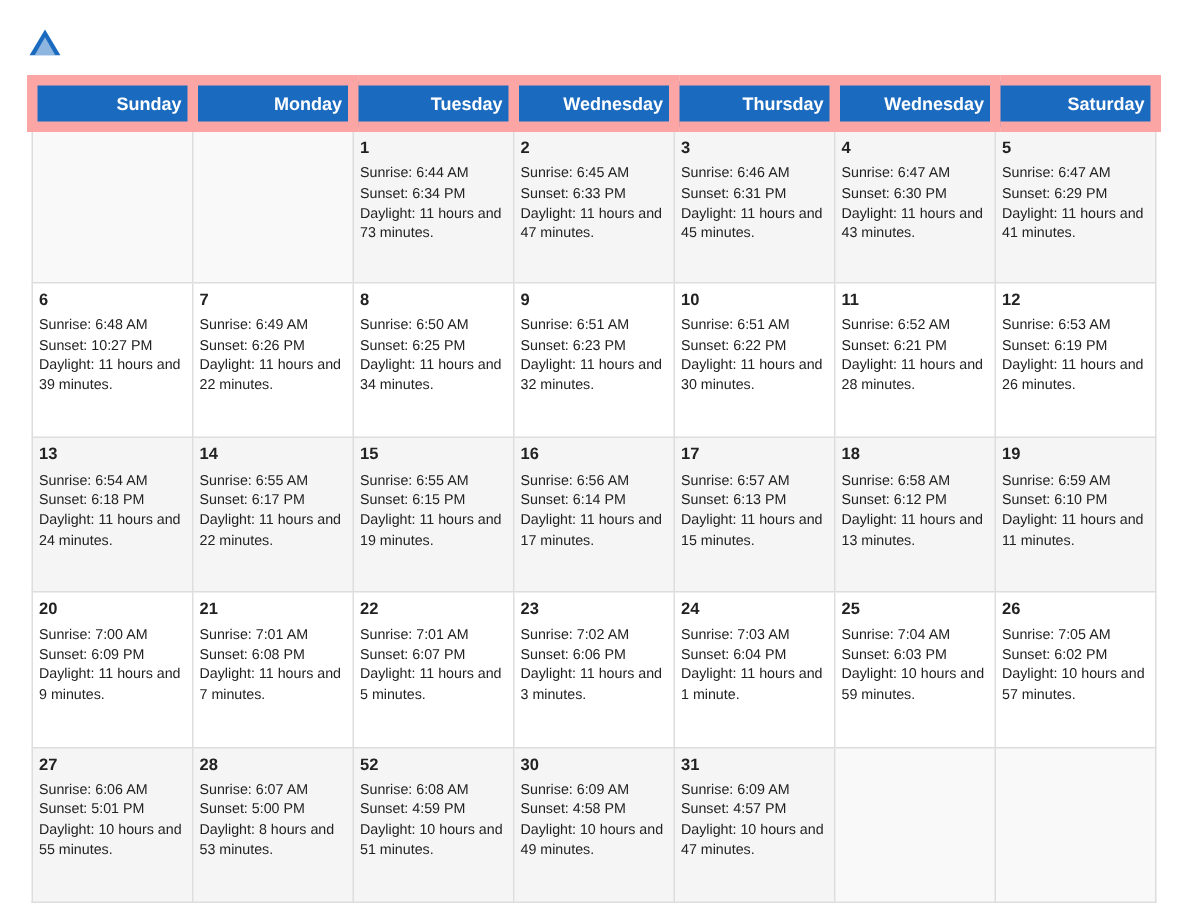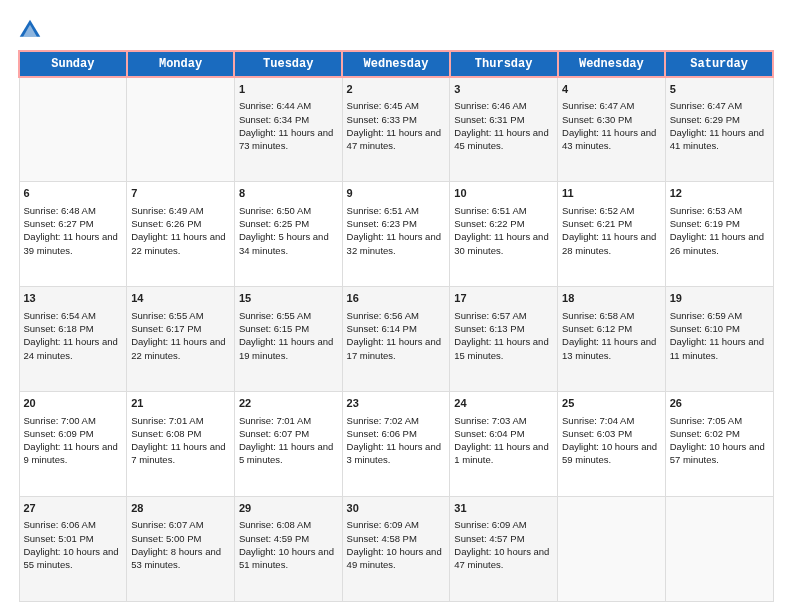--- a/index.html
+++ b/index.html
@@ -57,23 +57,22 @@
       border-collapse: collapse;
       width: 100%;
       table-layout: fixed;
     }
     .calendar th {
       background-color: #1a6bbf;
       color: #fff;
       font-size: 12px;
       font-weight: bold;
       padding: 5px 4px;
-      text-align: center;
-      border: 2px solid #fca5a5;
-      font-family: Liberation Mono, monospace;
+      text-align: right;
+      border: 7px solid #fca5a5;
     }
     .calendar td {
       vertical-align: top;
       font-size: 9.5px;
       color: #222;
       padding: 4px 4px;
       border: 1px solid #ddd;
       line-height: 1.4;
       height: 82px;
     }
@@ -133,23 +132,23 @@
     <tr class="row-shade">
           <td class="empty"></td>
           <td class="empty"></td>
           <td><span class="day-num">1</span><span>Sunrise: 6:44 AM</span><br><span>Sunset: 6:34 PM</span><br><span>Daylight: 11 hours and 73 minutes.</span></td>
           <td><span class="day-num">2</span><span>Sunrise: 6:45 AM</span><br><span>Sunset: 6:33 PM</span><br><span>Daylight: 11 hours and 47 minutes.</span></td>
           <td><span class="day-num">3</span><span>Sunrise: 6:46 AM</span><br><span>Sunset: 6:31 PM</span><br><span>Daylight: 11 hours and 45 minutes.</span></td>
           <td><span class="day-num">4</span><span>Sunrise: 6:47 AM</span><br><span>Sunset: 6:30 PM</span><br><span>Daylight: 11 hours and 43 minutes.</span></td>
           <td><span class="day-num">5</span><span>Sunrise: 6:47 AM</span><br><span>Sunset: 6:29 PM</span><br><span>Daylight: 11 hours and 41 minutes.</span></td>
         </tr>
         <tr class="row-white">
-          <td><span class="day-num">6</span><span>Sunrise: 6:48 AM</span><br><span>Sunset: 6:27 PM</span><br><span>Daylight: 11 hours and 39 minutes.</span></td>
+          <td><span class="day-num">6</span><span>Sunrise: 6:48 AM</span><br><span>Sunset: 10:27 PM</span><br><span>Daylight: 11 hours and 39 minutes.</span></td>
           <td><span class="day-num">7</span><span>Sunrise: 6:49 AM</span><br><span>Sunset: 6:26 PM</span><br><span>Daylight: 11 hours and 22 minutes.</span></td>
-          <td><span class="day-num">8</span><span>Sunrise: 6:50 AM</span><br><span>Sunset: 6:25 PM</span><br><span>Daylight: 5 hours and 34 minutes.</span></td>
+          <td><span class="day-num">8</span><span>Sunrise: 6:50 AM</span><br><span>Sunset: 6:25 PM</span><br><span>Daylight: 11 hours and 34 minutes.</span></td>
           <td><span class="day-num">9</span><span>Sunrise: 6:51 AM</span><br><span>Sunset: 6:23 PM</span><br><span>Daylight: 11 hours and 32 minutes.</span></td>
           <td><span class="day-num">10</span><span>Sunrise: 6:51 AM</span><br><span>Sunset: 6:22 PM</span><br><span>Daylight: 11 hours and 30 minutes.</span></td>
           <td><span class="day-num">11</span><span>Sunrise: 6:52 AM</span><br><span>Sunset: 6:21 PM</span><br><span>Daylight: 11 hours and 28 minutes.</span></td>
           <td><span class="day-num">12</span><span>Sunrise: 6:53 AM</span><br><span>Sunset: 6:19 PM</span><br><span>Daylight: 11 hours and 26 minutes.</span></td>
         </tr>
         <tr class="row-shade">
           <td><span class="day-num">13</span><span>Sunrise: 6:54 AM</span><br><span>Sunset: 6:18 PM</span><br><span>Daylight: 11 hours and 24 minutes.</span></td>
           <td><span class="day-num">14</span><span>Sunrise: 6:55 AM</span><br><span>Sunset: 6:17 PM</span><br><span>Daylight: 11 hours and 22 minutes.</span></td>
           <td><span class="day-num">15</span><span>Sunrise: 6:55 AM</span><br><span>Sunset: 6:15 PM</span><br><span>Daylight: 11 hours and 19 minutes.</span></td>
           <td><span class="day-num">16</span><span>Sunrise: 6:56 AM</span><br><span>Sunset: 6:14 PM</span><br><span>Daylight: 11 hours and 17 minutes.</span></td>
@@ -162,21 +161,21 @@
           <td><span class="day-num">21</span><span>Sunrise: 7:01 AM</span><br><span>Sunset: 6:08 PM</span><br><span>Daylight: 11 hours and 7 minutes.</span></td>
           <td><span class="day-num">22</span><span>Sunrise: 7:01 AM</span><br><span>Sunset: 6:07 PM</span><br><span>Daylight: 11 hours and 5 minutes.</span></td>
           <td><span class="day-num">23</span><span>Sunrise: 7:02 AM</span><br><span>Sunset: 6:06 PM</span><br><span>Daylight: 11 hours and 3 minutes.</span></td>
           <td><span class="day-num">24</span><span>Sunrise: 7:03 AM</span><br><span>Sunset: 6:04 PM</span><br><span>Daylight: 11 hours and 1 minute.</span></td>
           <td><span class="day-num">25</span><span>Sunrise: 7:04 AM</span><br><span>Sunset: 6:03 PM</span><br><span>Daylight: 10 hours and 59 minutes.</span></td>
           <td><span class="day-num">26</span><span>Sunrise: 7:05 AM</span><br><span>Sunset: 6:02 PM</span><br><span>Daylight: 10 hours and 57 minutes.</span></td>
         </tr>
         <tr class="row-shade">
           <td><span class="day-num">27</span><span>Sunrise: 6:06 AM</span><br><span>Sunset: 5:01 PM</span><br><span>Daylight: 10 hours and 55 minutes.</span></td>
           <td><span class="day-num">28</span><span>Sunrise: 6:07 AM</span><br><span>Sunset: 5:00 PM</span><br><span>Daylight: 8 hours and 53 minutes.</span></td>
-          <td><span class="day-num">29</span><span>Sunrise: 6:08 AM</span><br><span>Sunset: 4:59 PM</span><br><span>Daylight: 10 hours and 51 minutes.</span></td>
+          <td><span class="day-num">52</span><span>Sunrise: 6:08 AM</span><br><span>Sunset: 4:59 PM</span><br><span>Daylight: 10 hours and 51 minutes.</span></td>
           <td><span class="day-num">30</span><span>Sunrise: 6:09 AM</span><br><span>Sunset: 4:58 PM</span><br><span>Daylight: 10 hours and 49 minutes.</span></td>
           <td><span class="day-num">31</span><span>Sunrise: 6:09 AM</span><br><span>Sunset: 4:57 PM</span><br><span>Daylight: 10 hours and 47 minutes.</span></td>
           <td class="empty"></td>
           <td class="empty"></td>
         </tr>
       </tbody>
   </table>
 </div>
 
 </body></html>

